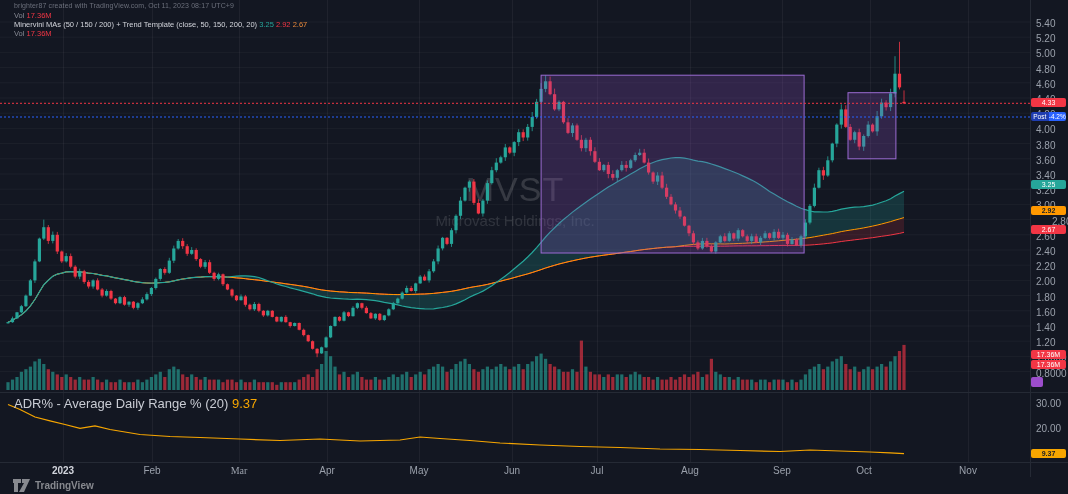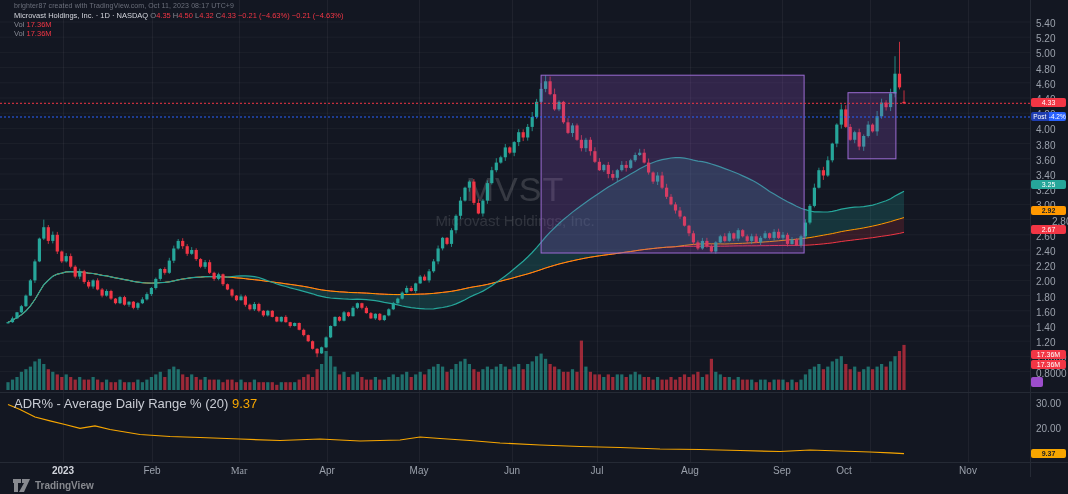--- a/index.html
+++ b/index.html
@@ -36,31 +36,28 @@
 </style>
 </head>
 <body>
 
 <div id="app">
 
   <div class="abs" id="top-note">brighter87 created with TradingView.com, Oct 11, 2023 08:17 UTC+9</div>
 
   <div class="abs" id="legend">
     <div class="lrow">
-      <span>Microvast Holdings, Inc. · 1D · NASDAQ</span>
-      <span class="dim">O</span><span class="red">4.35</span>
-      <span class="dim">H</span><span class="red">4.50</span>
-      <span class="dim">L</span><span class="red">4.32</span>
-      <span class="dim">C</span><span class="red">4.33</span>
-      <span class="red">−0.21 (−4.63%)</span>
-      <span class="red">−0.21 (−4.63%)</span>
+      <span class="dim">Vol</span>
+      <span class="red">17.36M</span>
     </div>
     <div class="lrow">
-      <span class="dim">Vol</span>
-      <span class="red">17.36M</span>
+      <span>Minervini MAs (50 / 150 / 200) + Trend Template (close, 50, 150, 200, 20)</span>
+      <span class="teal">3.25</span>
+      <span class="red">2.92</span>
+      <span class="orange">2.67</span>
     </div>
     <div class="lrow">
       <span class="dim">Vol</span>
       <span class="red">17.36M</span>
     </div>
   </div>
 
   <div class="abs" id="watermark">
     <div id="wm-symbol">MVST</div>
     <div id="wm-name">Microvast Holdings, Inc.</div>
@@ -759,21 +756,21 @@
   <div class="abs" id="time-axis">
       <div class="tick time-tick" style="left: 63px; color: rgb(209, 212, 220); font-weight: 700;">2023</div>
       <div class="tick time-tick" style="left: 152px;">Feb</div>
       <div class="tick time-tick" style="left: 239px; font-family: Liberation Serif, serif;">Mar</div>
       <div class="tick time-tick" style="left: 327px;">Apr</div>
       <div class="tick time-tick" style="left: 419px;">May</div>
       <div class="tick time-tick" style="left: 512px;">Jun</div>
       <div class="tick time-tick" style="left: 597px;">Jul</div>
       <div class="tick time-tick" style="left: 690px;">Aug</div>
       <div class="tick time-tick" style="left: 782px;">Sep</div>
-      <div class="tick time-tick" style="left: 844px;">Oct</div>
+      <div class="tick time-tick" style="left: 864px;">Oct</div>
       <div class="tick time-tick" style="left: 968px;">Nov</div>
     </div>
 
   <div class="abs" id="footer-logo">
     <svg width="17" height="13" viewBox="0 0 17 13">
       <path d="M0 0h8v4H5v9H1V4H0z" fill="#87898f"></path>
       <path d="M9 0h8l-6 13h-5l5-9H9z" fill="#87898f"></path>
     </svg>
     <span id="footer-logo-text">TradingView</span>
   </div>

